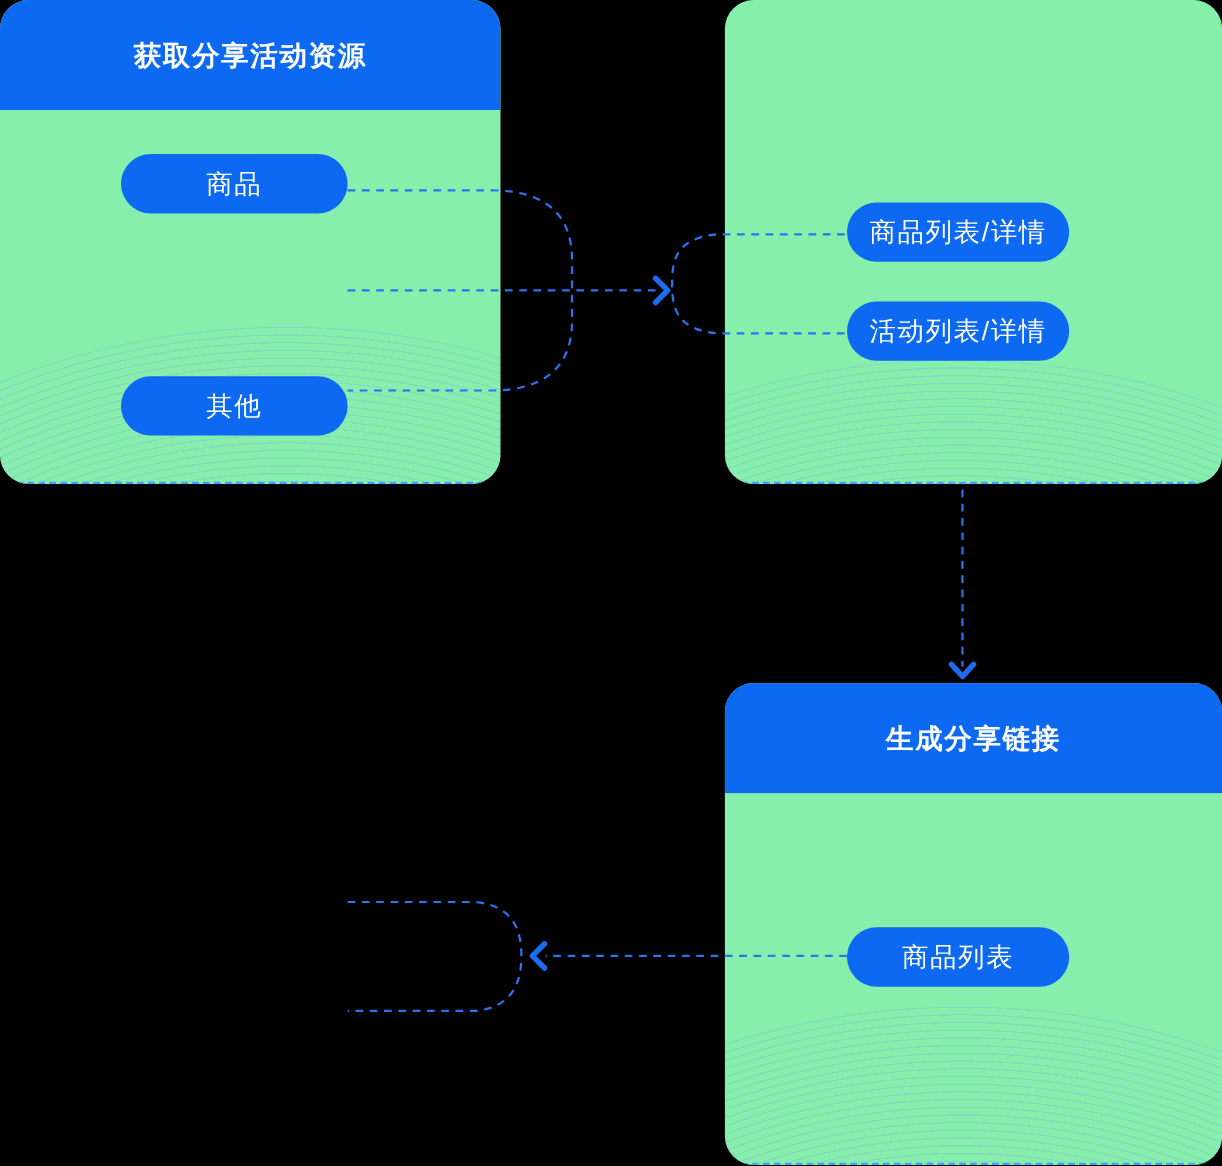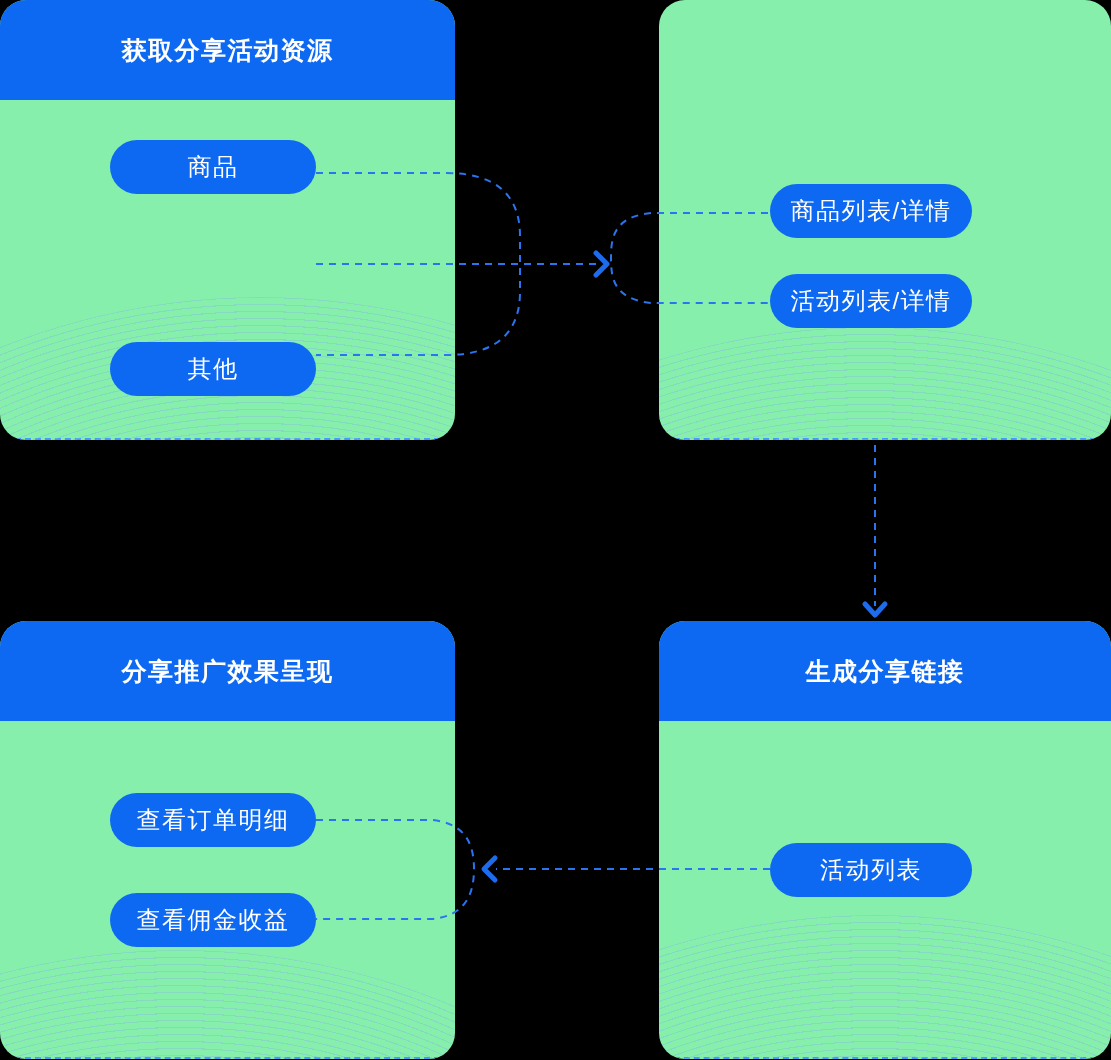--- a/index.html
+++ b/index.html
@@ -88,40 +88,28 @@
   <section class="panel" id="panel-platform">
     <div class="ripple"></div>
     <div class="pill w-right" id="pill-activity-list">
       <span>活动列表/详情</span>
     </div>
     <div class="pill w-right" id="pill-product-list">
       <span>商品列表/详情</span>
     </div>
   </section>
 
-  <section class="panel" id="panel-effect">
-    <div class="ripple"></div>
-    <div class="panel-header">
-      <span class="panel-title">分享推广效果呈现</span>
-    </div>
-    <div class="pill w-left" id="pill-order-detail">
-      <span>查看订单明细</span>
-    </div>
-    <div class="pill w-left" id="pill-commission">
-      <span>查看佣金收益</span>
-    </div>
-  </section>
 
   <section class="panel" id="panel-link">
     <div class="ripple"></div>
     <div class="panel-header">
       <span class="panel-title">生成分享链接</span>
     </div>
     <div class="pill w-right" id="pill-promo-link">
-      <span>活动列表</span>
+      <span>商品列表</span>
     </div>
   </section>
 
   <svg id="connector-layer" viewBox="0 0 1111 1060" xmlns="http://www.w3.org/2000/svg">
 
     <path class="dash" d="M316,173 L446,173 C497,173 520,196 520,236 L520,292 C520,332 497,355 446,355 L316,355"></path>
     <path class="dash" d="M316,264 L596,264"></path>
     <polyline class="chev" points="596,253 607,264 596,275"></polyline>
 
     <path class="dash" d="M768,213 L651,213 C614,217 611,237 611,258 C611,279 614,299 651,303 L768,303"></path>

